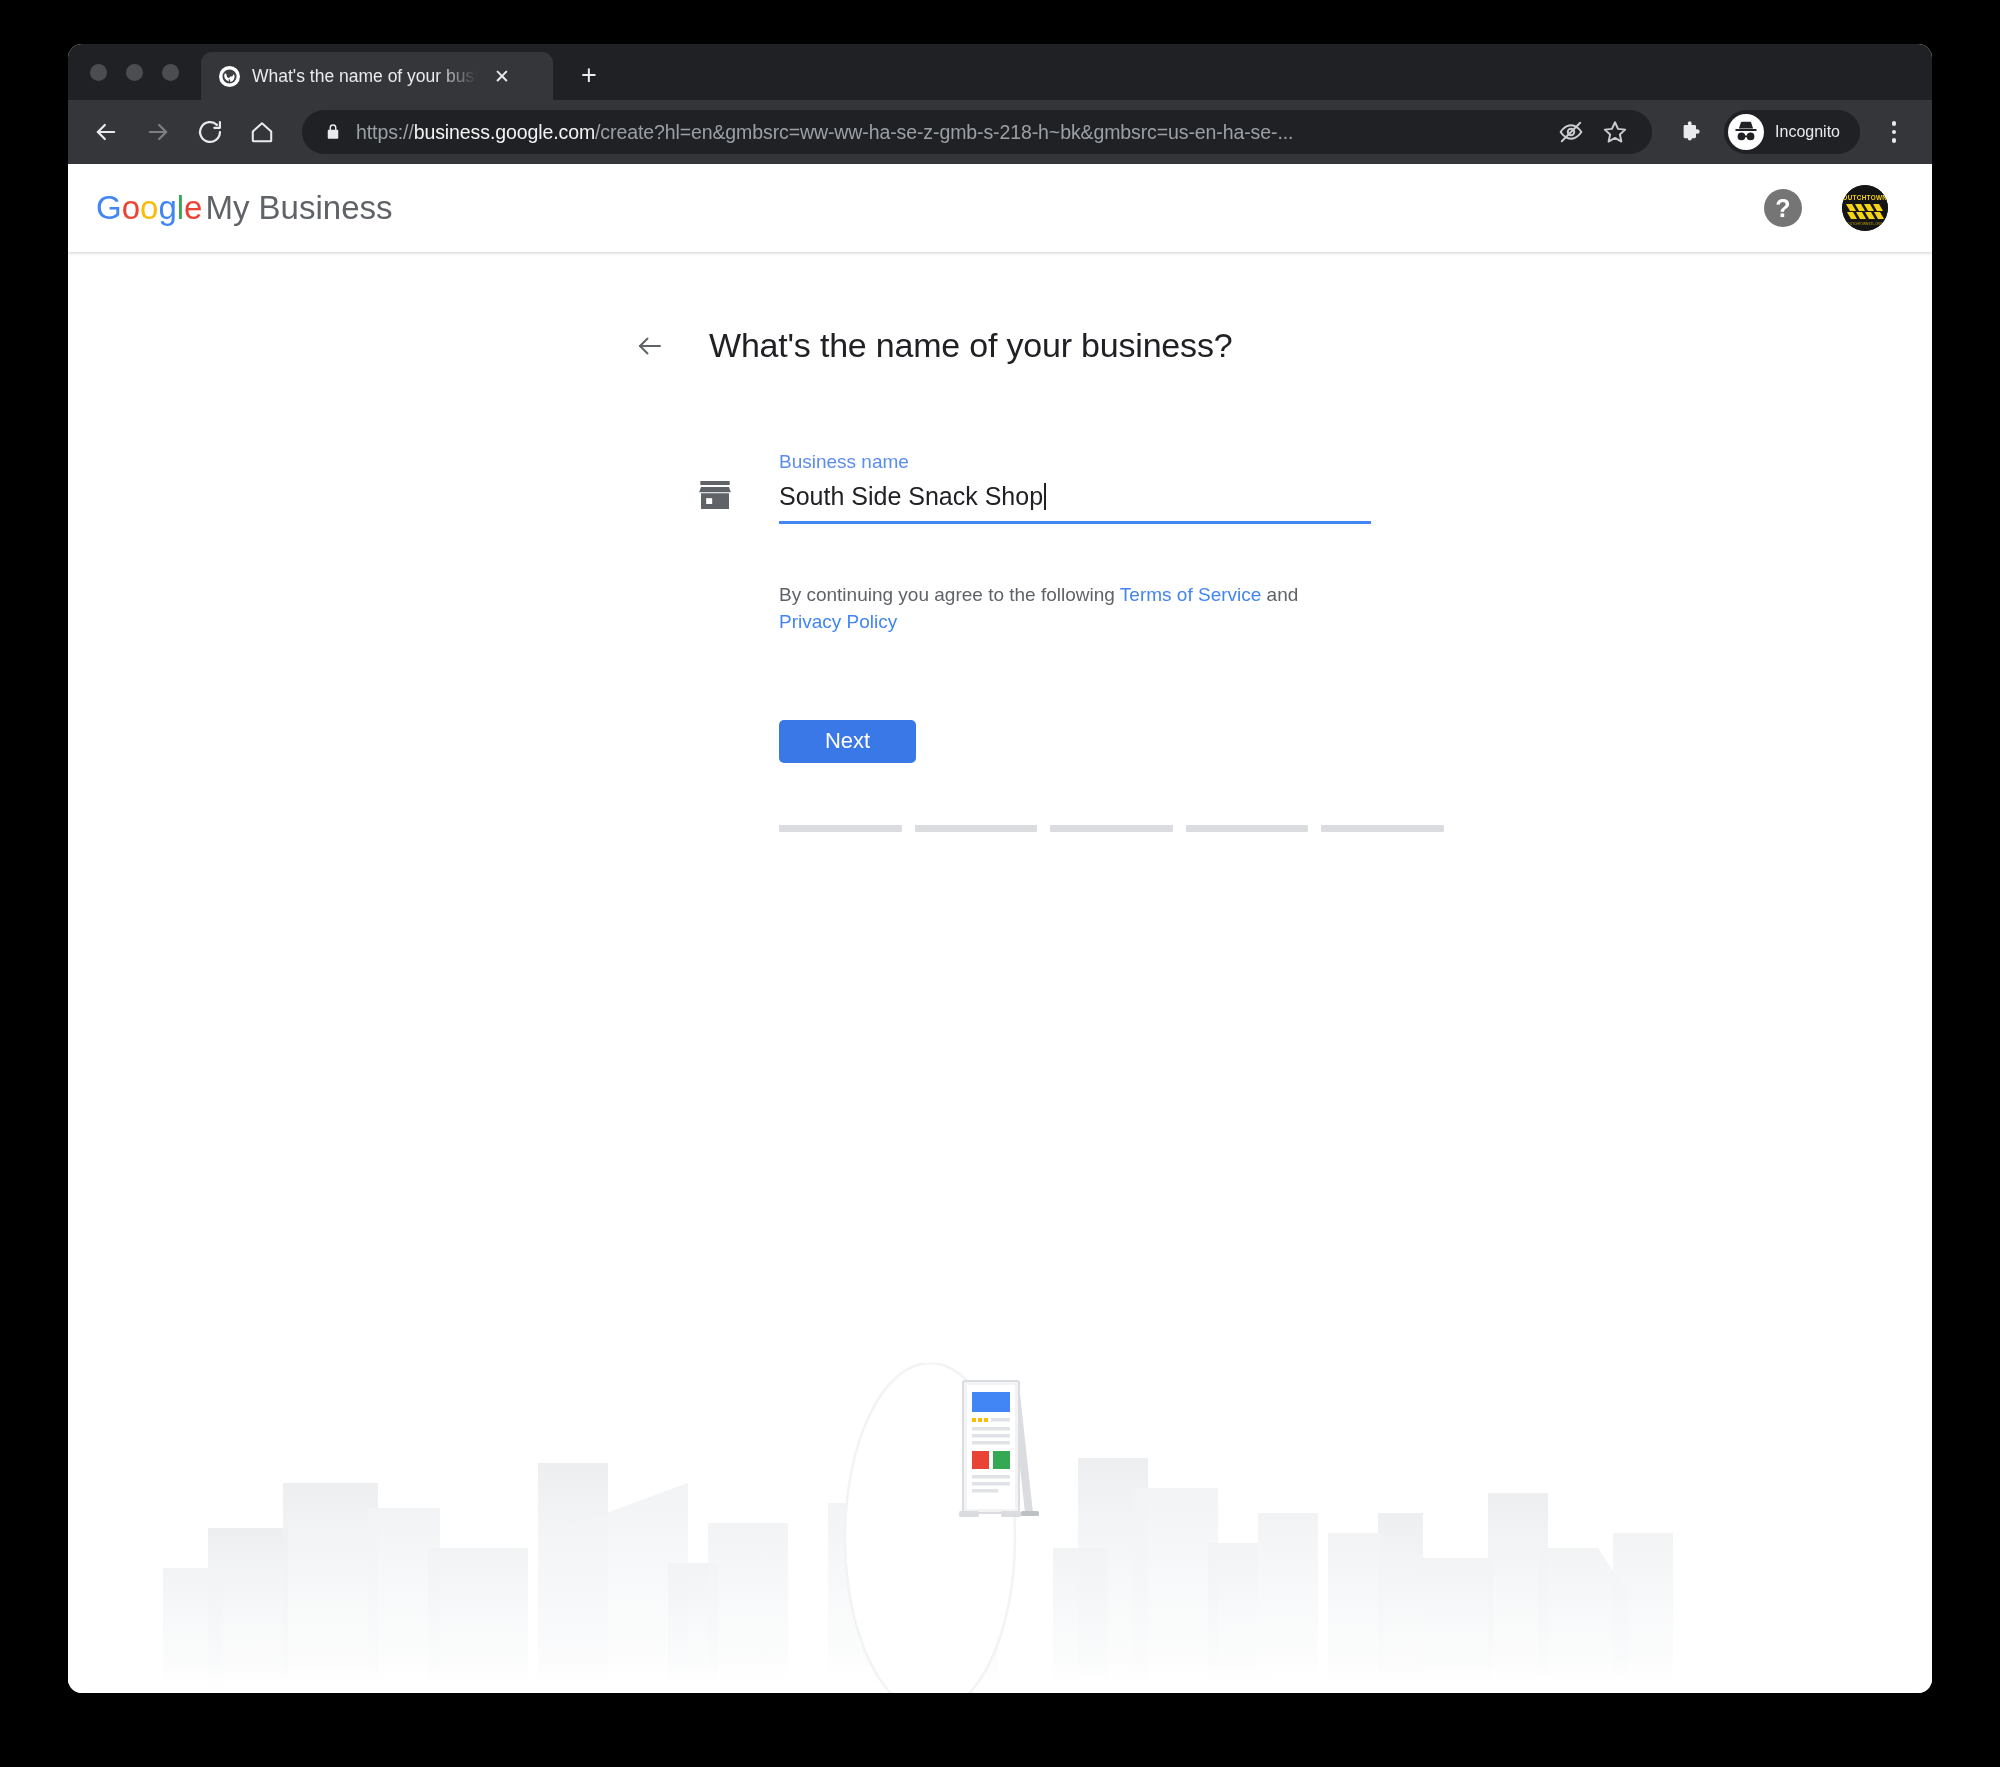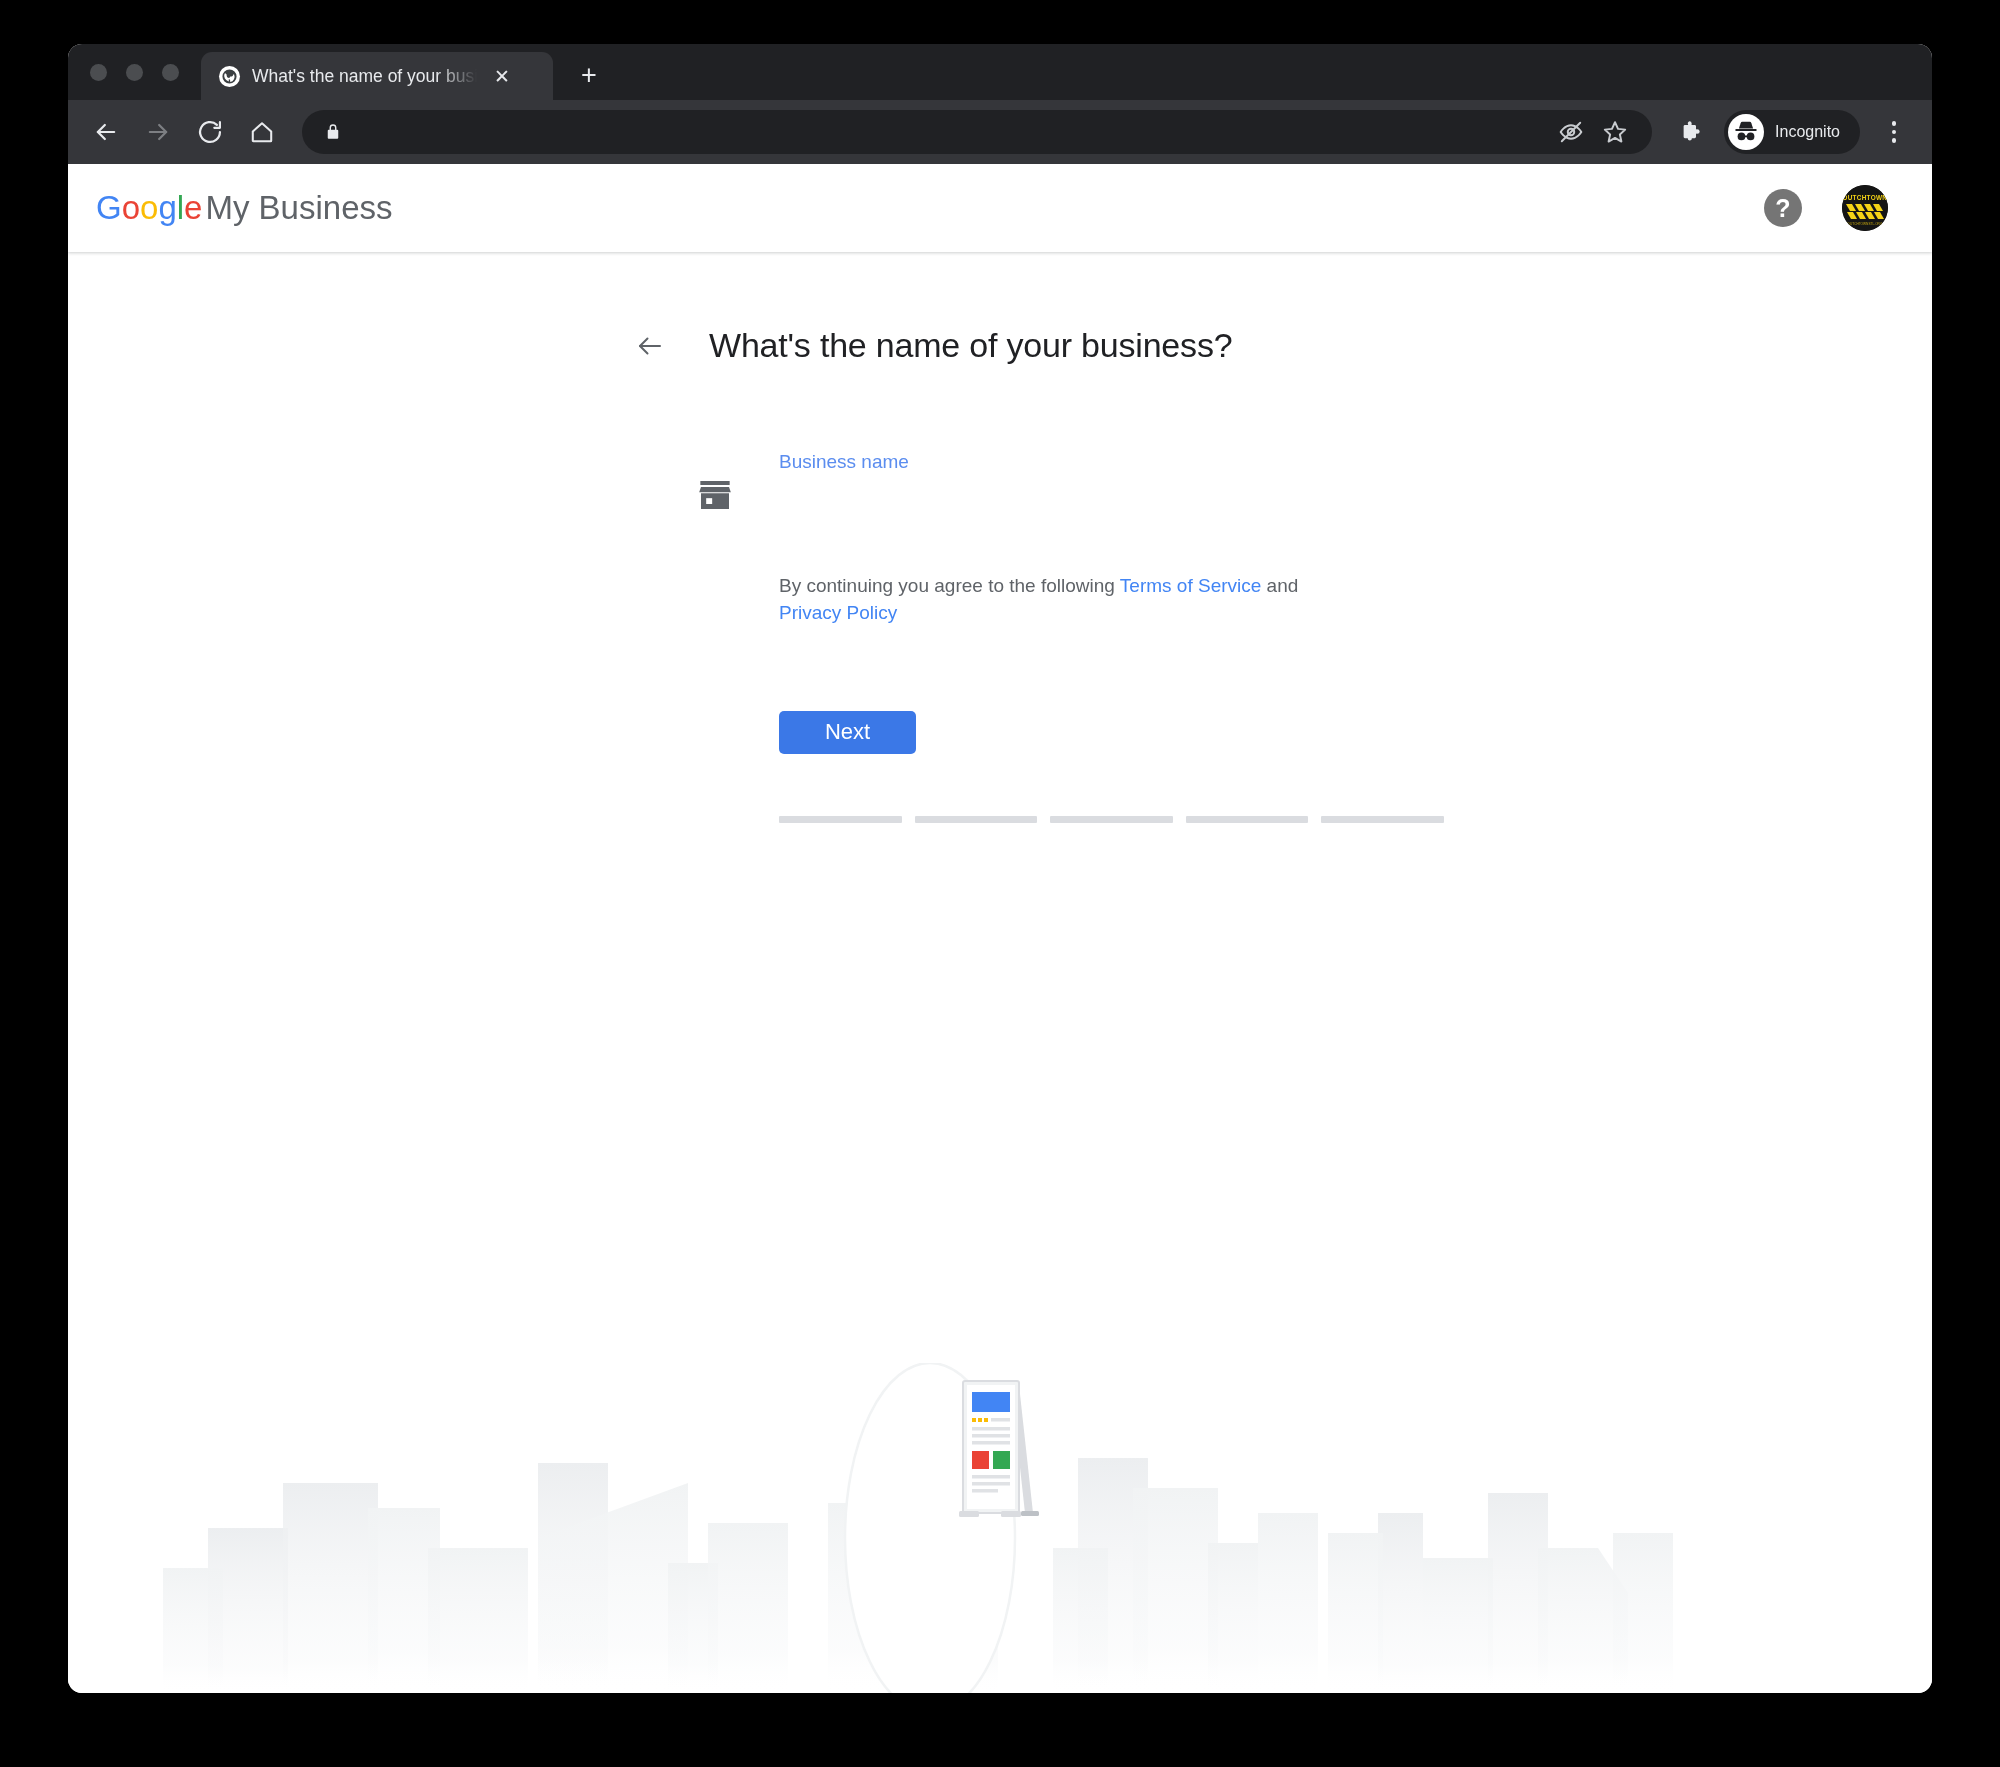--- a/index.html
+++ b/index.html
@@ -286,20 +286,21 @@
         <path d="M3.5 11.5L12 4l8.5 7.5V20a.5.5 0 0 1-.5.5H4a.5.5 0 0 1-.5-.5z"></path>
       </svg>
     </div>
 
     <div id="omnibox">
       <span style="display:flex;align-items:center;">
         <svg width="18" height="18" viewBox="0 0 24 24" fill="#e8eaed">
           <path d="M12 1.8a4.6 4.6 0 0 0-4.6 4.6V9H6.3A1.3 1.3 0 0 0 5 10.3v9.4A1.3 1.3 0 0 0 6.3 21h11.4a1.3 1.3 0 0 0 1.3-1.3v-9.4A1.3 1.3 0 0 0 17.7 9h-1.1V6.4A4.6 4.6 0 0 0 12 1.8zm0 1.9a2.7 2.7 0 0 1 2.7 2.7V9H9.3V6.4A2.7 2.7 0 0 1 12 3.7z"></path>
         </svg>
       </span>
+      <span id="omnibox-url"><span class="url-scheme">https://</span><span class="url-host">business.google.com</span><span class="url-path">/create?hl=en&amp;gmbsrc=ww-ww-ha-se-z-gmb-s-218-h~bk&amp;gmbsrc=us-en-ha-se-...</span></span>
 
       <span id="omnibox-right">
         <span class="omni-icon">
           <svg width="26" height="26" viewBox="0 0 24 24" fill="none" stroke="currentColor" stroke-width="1.8" stroke-linecap="round">
             <path d="M2.5 12S6 5.8 12 5.8 21.5 12 21.5 12 18 18.2 12 18.2 2.5 12 2.5 12z"></path>
             <circle cx="12" cy="12" r="3"></circle>
             <line x1="3.5" y1="20.5" x2="20.5" y2="3.5"></line>
           </svg>
         </span>
         <span class="omni-icon">
@@ -429,20 +430,24 @@
             <svg width="40" height="40" viewBox="0 0 24 24" fill="#5f6368">
               <rect x="3.2" y="3.6" width="17.6" height="2.4" rx="0.3"></rect>
               <path d="M3.6 7.2h16.8l1.1 3.1H2.5z"></path>
               <path d="M3.6 10.9h16.8v9.5H3.6zM5.9 13.1h5.2v5.1H5.9zM13.3 13.1h2.3v7.3h-2.3z" fill="#5f6368"></path>
               <rect x="6.7" y="13.9" width="3.6" height="3.5" fill="#ffffff"></rect>
             </svg>
           </span>
 
           <div id="field-col">
             <div id="field-label">Business name</div>
+            <div id="field-input-line">
+              <span id="field-value">South Side Snack Shop</span>
+              <span id="caret"></span>
+            </div>
           </div>
         </div>
 
         <p id="terms"><span>By continuing you agree to the following </span><a href="#">Terms of Service</a><span> and </span><a href="#">Privacy Policy</a></p>
 
         <button id="next-button">Next</button>
 
         <div id="progress">
           <span class="progress-seg"></span>
           <span class="progress-seg"></span>

